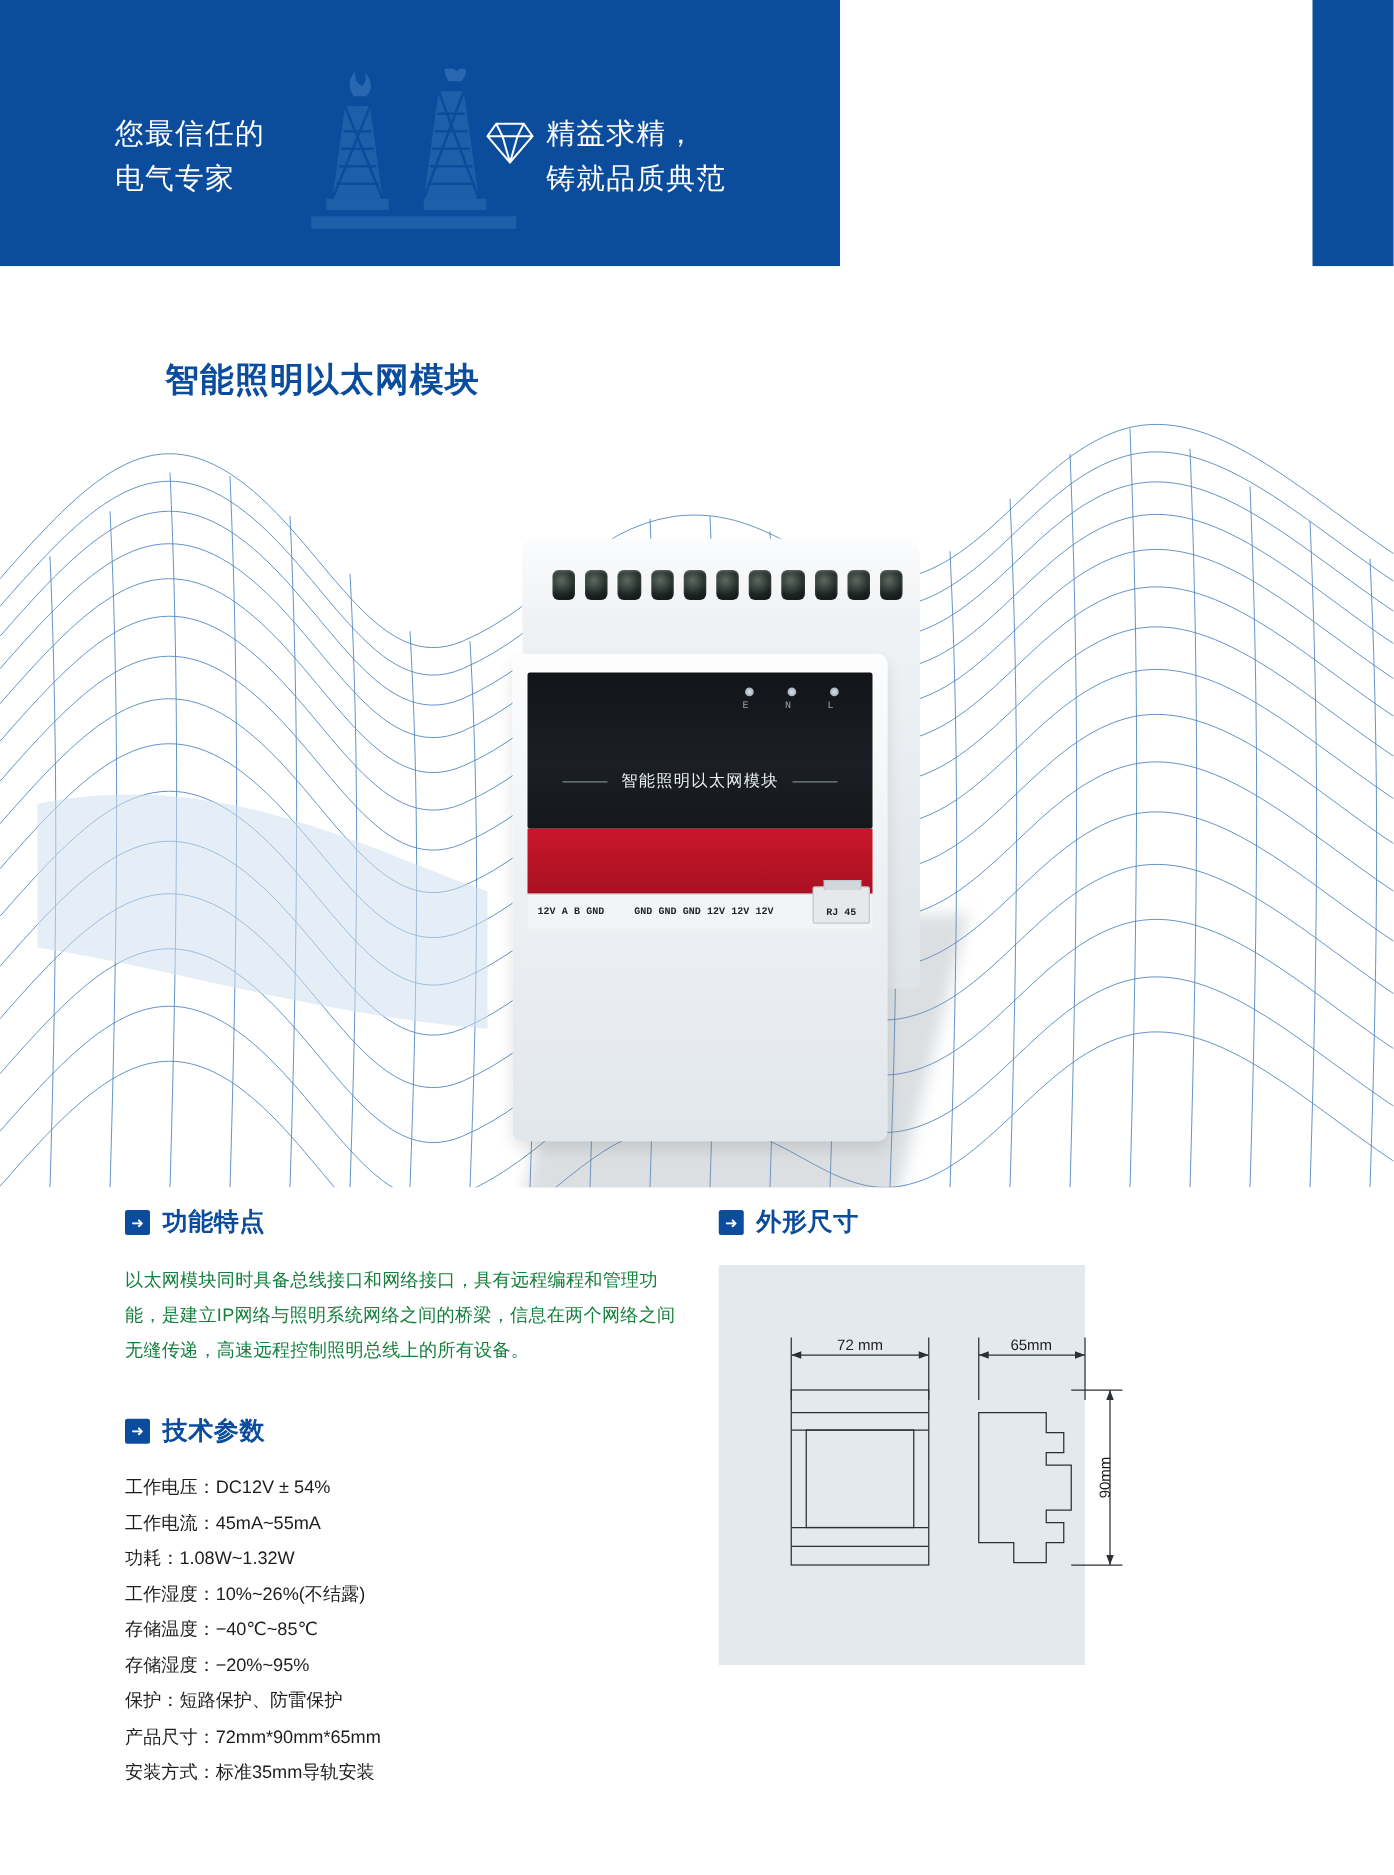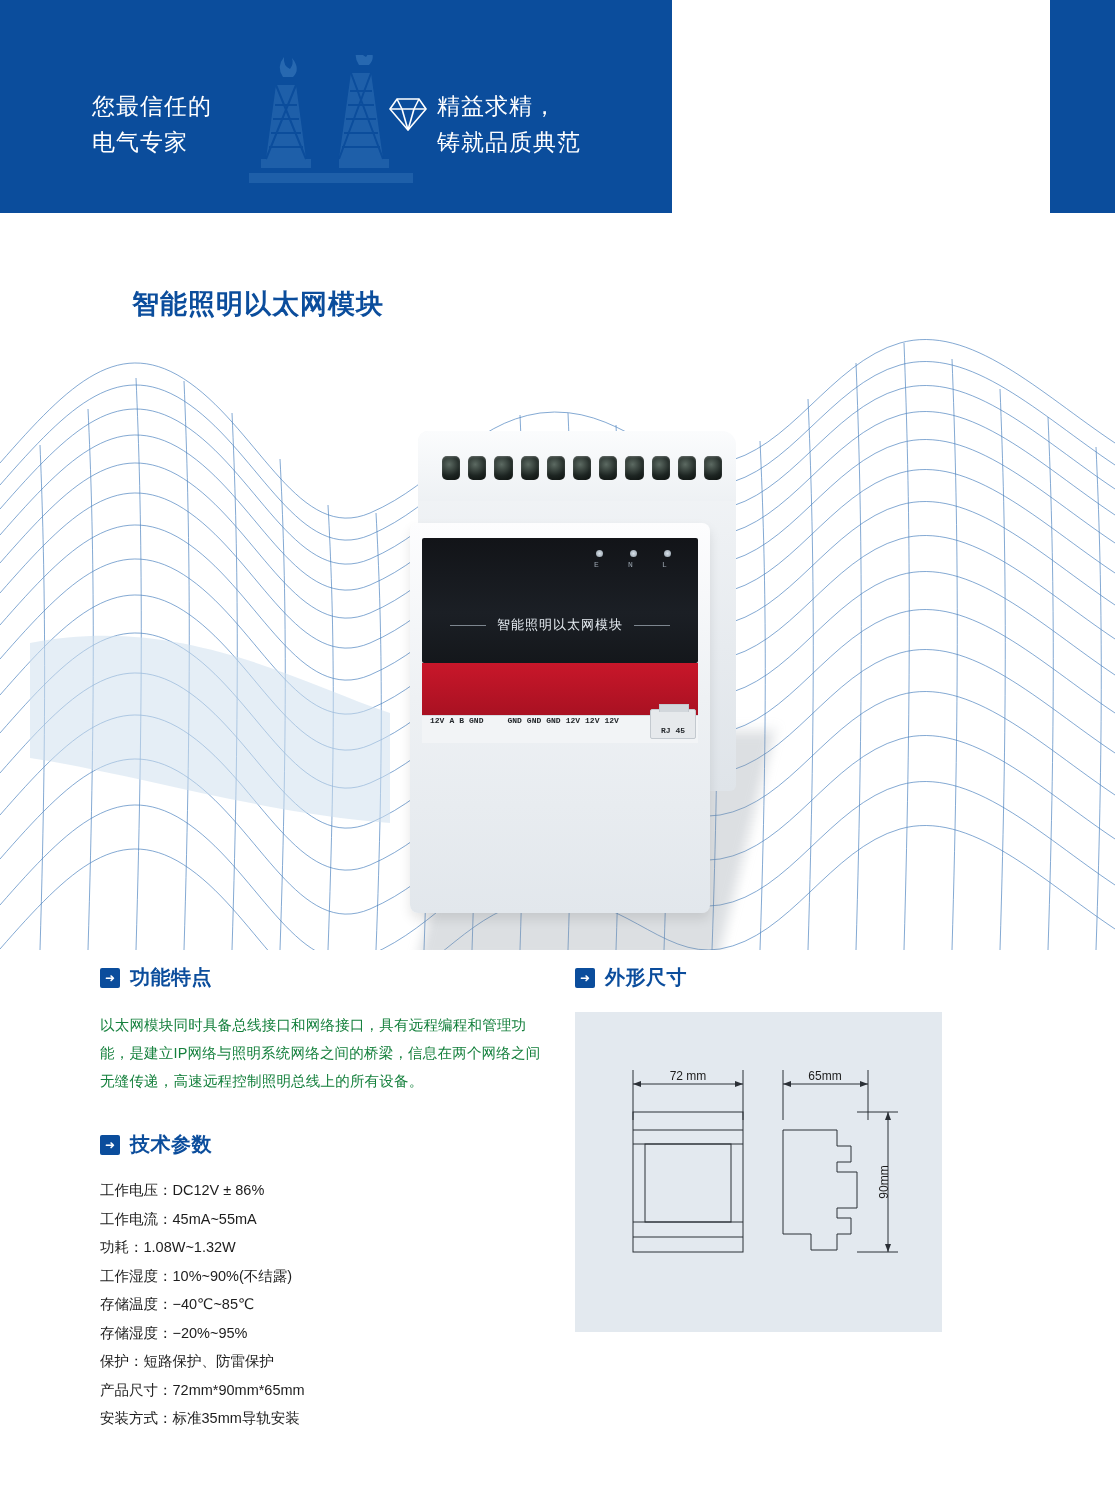--- a/index.html
+++ b/index.html
@@ -107,21 +107,21 @@
   }
   .panel-title::before { left: 28px; }
   .panel-title::after { right: 28px; }
   .panel-red {
     position: absolute; left: 12px; top: 140px; width: 276px; height: 52px;
     background: linear-gradient(180deg,#c8172a 0%, #a91122 100%);
   }
   .panel-labels {
     position: absolute; left: 12px; top: 192px; width: 276px; height: 28px;
     background: #f2f4f6; border-top: 1px solid #d7dce1;
-    display: flex; align-items: flex-start; padding: 0 8px; gap: 5px;
+    display: flex; align-items: center; padding: 0 8px; gap: 5px;
   }
   .panel-labels span { font-size: 8px; color: #23272b; font-weight: bold; }
   .rj45 {
     position: absolute; right: 14px; top: 186px; width: 46px; height: 30px;
     background: #e6e9ec; border: 1px solid #c3c9cf; border-radius: 2px;
   }
   .rj45 .rj-top {
     position: absolute; left: 8px; top: -6px; width: 30px; height: 8px;
     background: #d2d7dc; border: 1px solid #c3c9cf; border-bottom: none;
   }
@@ -145,21 +145,21 @@
   .feature-body {
     margin-top: 20px; color: #15803d; font-size: 14.5px; line-height: 28px;
     letter-spacing: .2px;
   }
   .spec-head { margin-top: 36px; }
   .spec-list { margin-top: 18px; }
   .spec-item { color: #1d1d1d; font-size: 14.5px; line-height: 28.5px; }
 
   .col-right { position: absolute; left: 575px; top: 14px; width: 440px; }
   .dim-box {
-    position: absolute; left: 0; top: 48px; width: 367px; height: 320px;
+    position: absolute; left: 0; top: 48px; width: 293px; height: 320px;
     background: #e3e9ef;
   }
   .dim-svg { position: absolute; left: 0; top: 0; }
 </style>
 </head>
 <body>
 
 <div class="page">
 
   <div class="header">
@@ -339,24 +339,24 @@
         <span class="arrow-badge">➜</span>
         <span class="sec-title">功能特点</span>
       </div>
       <div class="feature-body">以太网模块同时具备总线接口和网络接口，具有远程编程和管理功能，是建立IP网络与照明系统网络之间的桥梁，信息在两个网络之间无缝传递，高速远程控制照明总线上的所有设备。</div>
 
       <div class="sec-head spec-head">
         <span class="arrow-badge">➜</span>
         <span class="sec-title">技术参数</span>
       </div>
       <div class="spec-list">
-        <div class="spec-item">工作电压：DC12V ± 86%</div>
+        <div class="spec-item">工作电压：DC12V ± 54%</div>
         <div class="spec-item">工作电流：45mA~55mA</div>
         <div class="spec-item">功耗：1.08W~1.32W</div>
-        <div class="spec-item">工作湿度：10%~90%(不结露)</div>
+        <div class="spec-item">工作湿度：10%~26%(不结露)</div>
         <div class="spec-item">存储温度：−40℃~85℃</div>
         <div class="spec-item">存储湿度：−20%~95%</div>
         <div class="spec-item">保护：短路保护、防雷保护</div>
         <div class="spec-item">产品尺寸：72mm*90mm*65mm</div>
         <div class="spec-item">安装方式：标准35mm导轨安装</div>
       </div>
     </div>
 
     <div class="col-right">
       <div class="sec-head">

